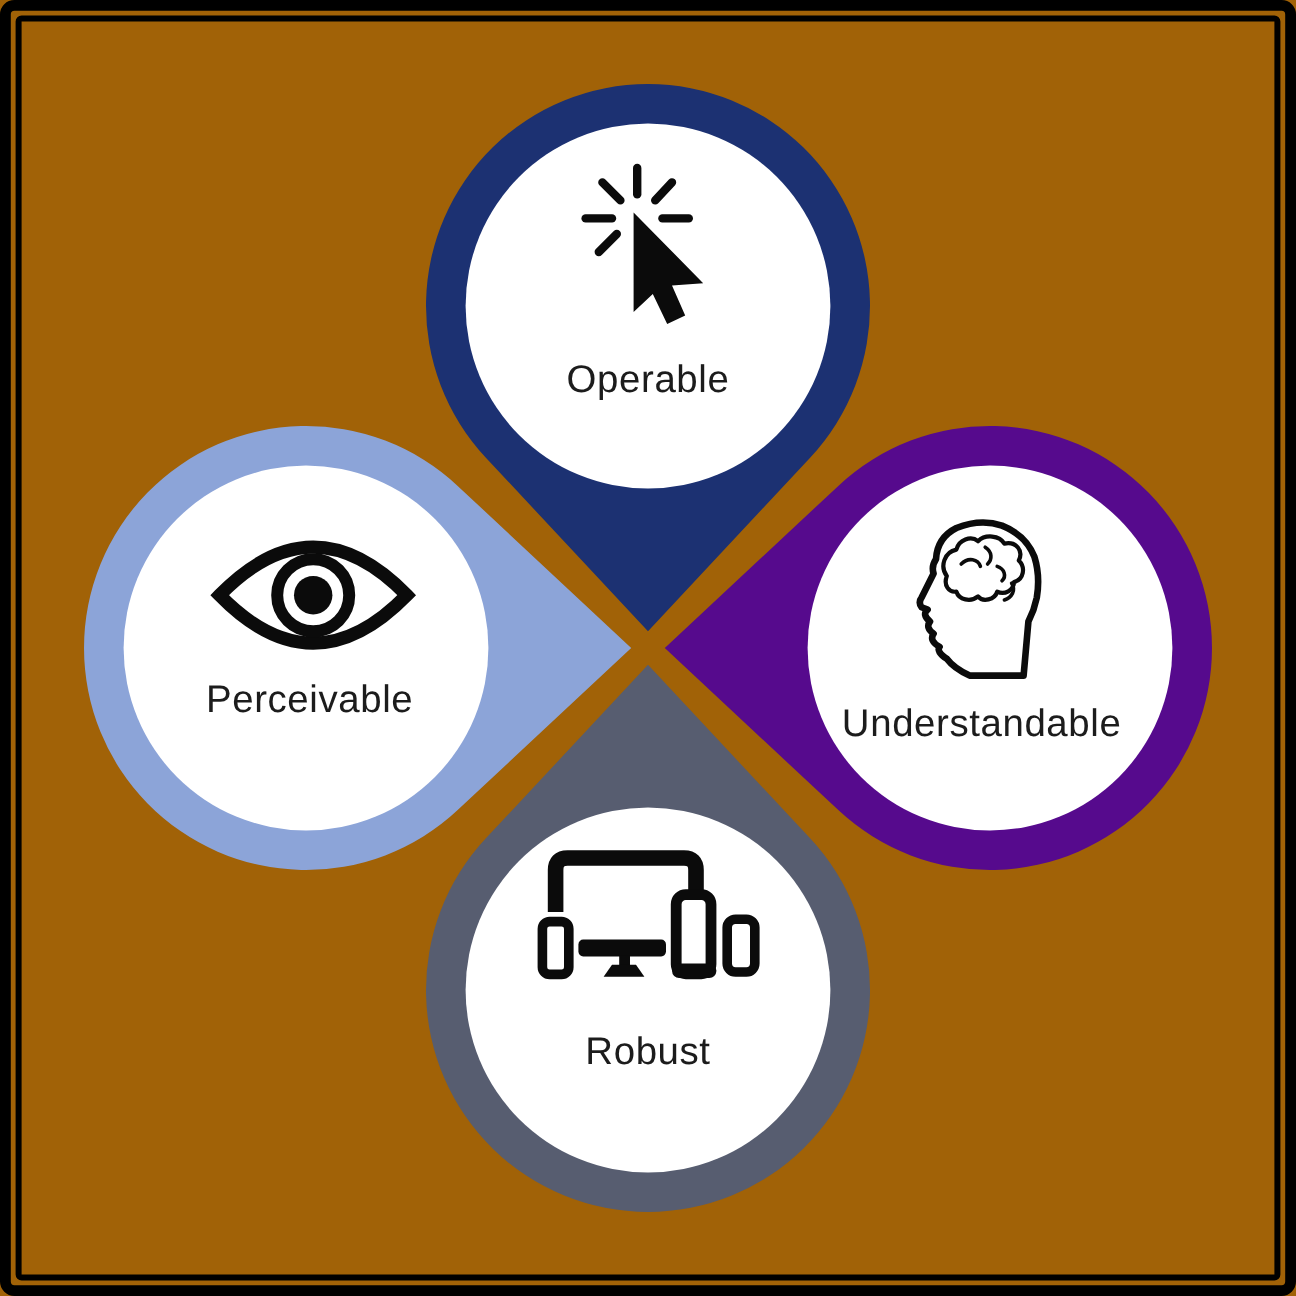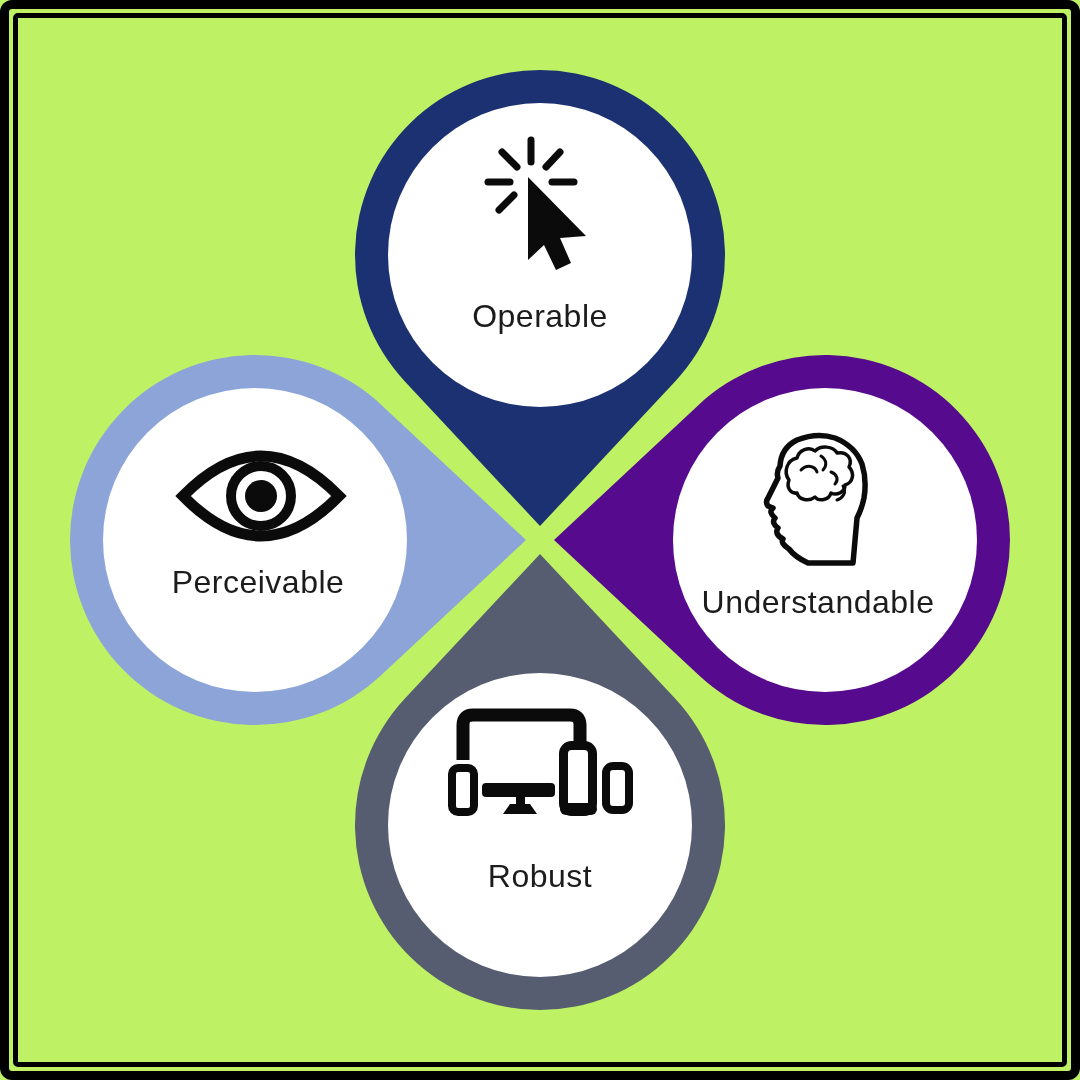--- a/index.html
+++ b/index.html
@@ -1,20 +1,20 @@
 <!DOCTYPE html>
 <html><head>
 <meta charset="utf-8">
 <style>
   html, body { margin: 0; padding: 0; background: #ffffff; }
   .canvas {
     position: relative;
     width: 1080px;
     height: 1080px;
-    background: #bef264;
+    background: #a16207;
     overflow: hidden;
     font-family: "Liberation Sans", sans-serif;
   }
   .diagram-svg { position: absolute; inset: 0; }
   .outer-frame {
     position: absolute; inset: 0;
     border: 9px solid #000;
     border-radius: 12px;
     box-sizing: border-box;
     pointer-events: none;

